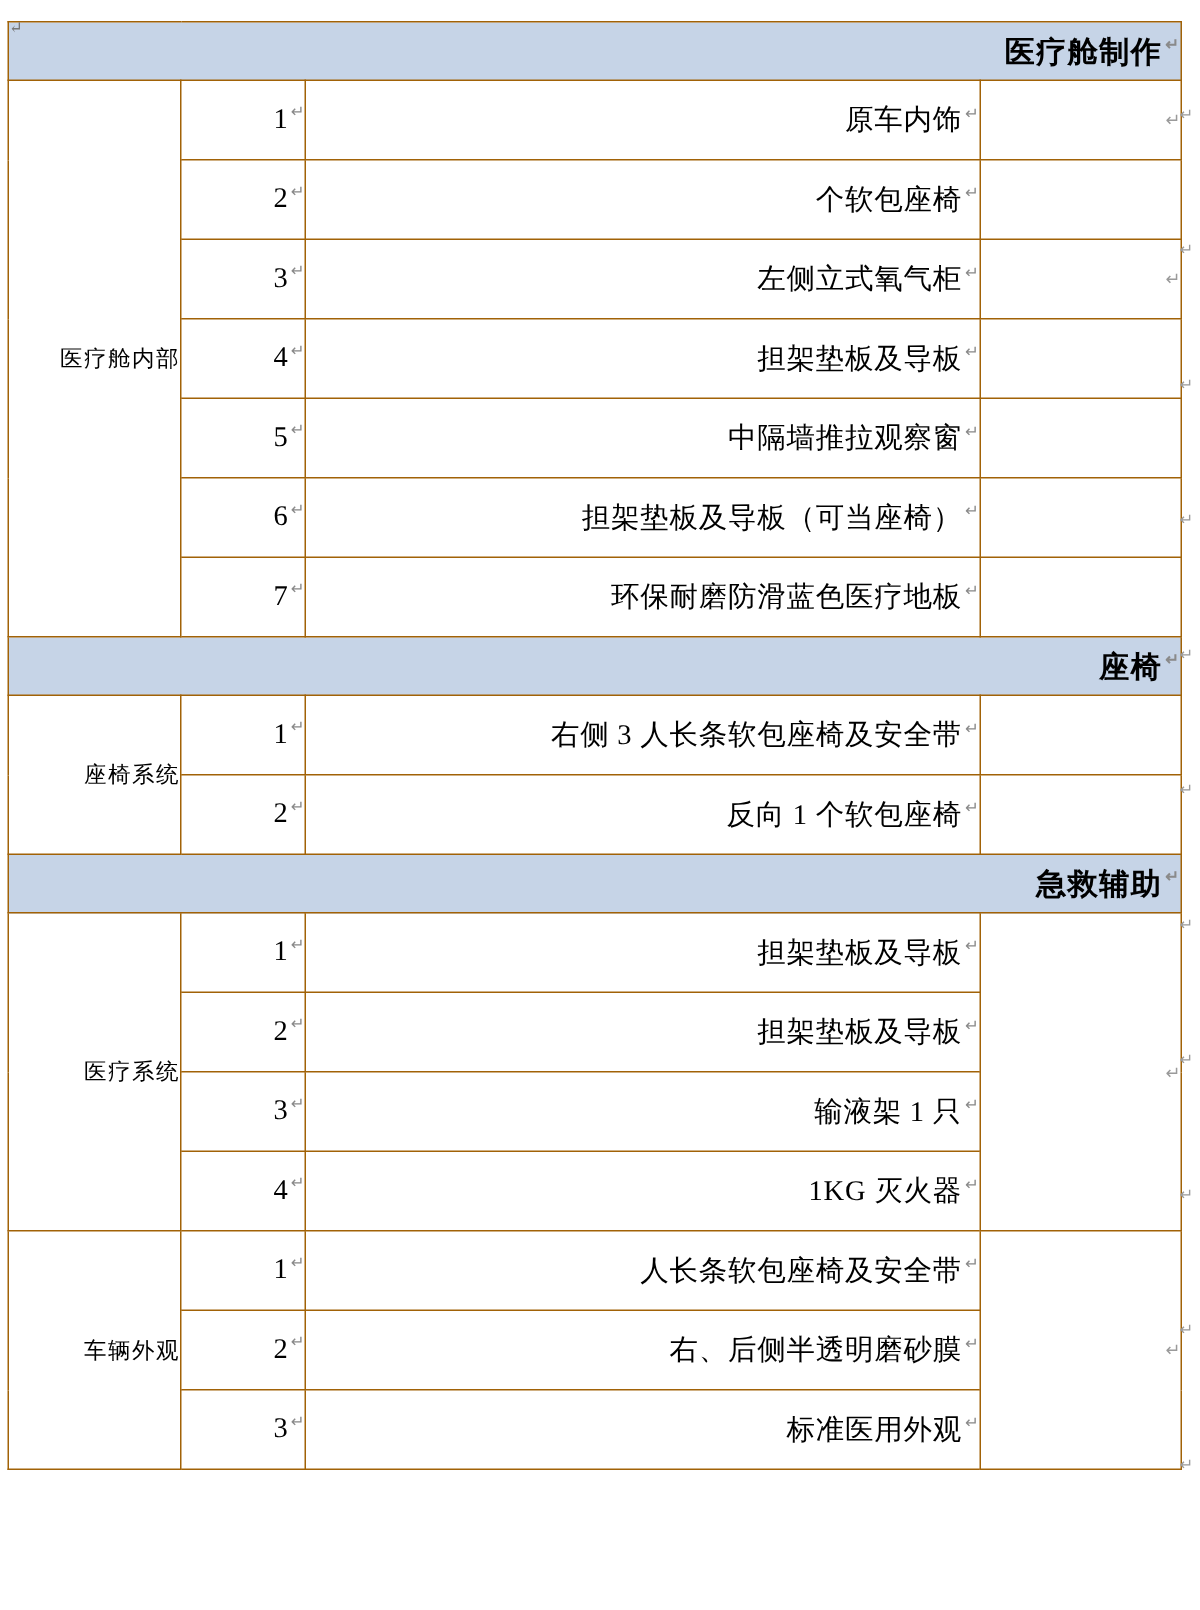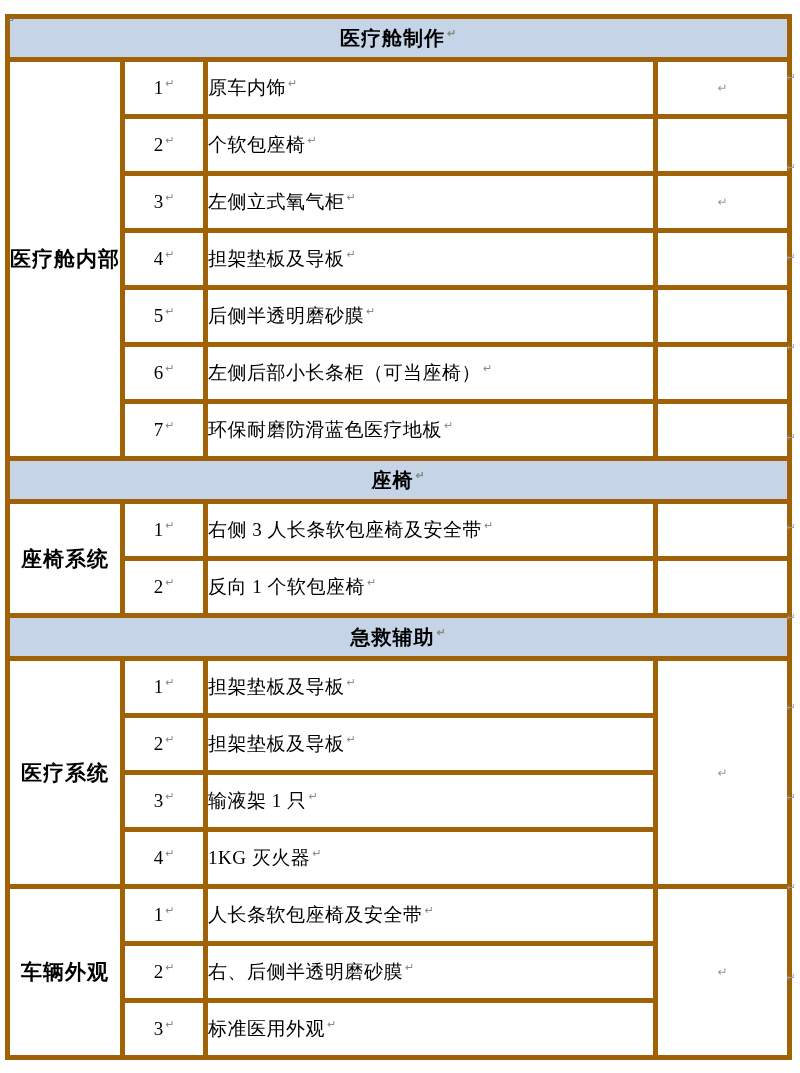--- a/index.html
+++ b/index.html
@@ -31,42 +31,43 @@
     line-height: 10px;
   }
   table.doc {
     border-collapse: collapse;
     width: 782px;
     margin-left: 5px;
     margin-top: 14px;
     table-layout: fixed;
   }
   table.doc td {
-    border: 5px solid #a16207;
+    border: 1px solid #a16207;
     padding: 0;
     vertical-align: middle;
+    text-align: right;
   }
   
   col.c-cat  { width: 115px; }
   col.c-num  { width: 83px; }
   col.c-item { width: 450px; }
   col.c-note { width: 134px; }
 
   .section-head td {
     background: #c6d4e7;
     text-align: center;
     font-size: 20px;
     font-weight: bold;
     height: 38px;
     letter-spacing: 1px;
   }
   .cat-cell {
     text-align: center;
-    font-size: 21px;
-    font-weight: bold;
+    font-size: 15px;
+    font-weight: normal;
     letter-spacing: 1px;
   }
   .num-cell {
     text-align: center;
     font-size: 19px;
     height: 52px;
   }
   .item-cell {
     font-size: 19px;
     padding-left: 12px;
@@ -183,32 +184,32 @@
         </td>
         <td class="note-cell">
           <span class="mark-mid"></span>
         </td>
       </tr>
       <tr>
         <td class="num-cell">
           <span>5</span><span class="mark">↵</span>
         </td>
         <td class="item-cell">
-          <span>后侧半透明磨砂膜</span><span class="mark">↵</span>
+          <span>中隔墙推拉观察窗</span><span class="mark">↵</span>
         </td>
         <td class="note-cell">
           <span class="mark-mid"></span>
         </td>
       </tr>
       <tr>
         <td class="num-cell">
           <span>6</span><span class="mark">↵</span>
         </td>
         <td class="item-cell">
-          <span>左侧后部小长条柜（可当座椅）</span><span class="mark">↵</span>
+          <span>担架垫板及导板（可当座椅）</span><span class="mark">↵</span>
         </td>
         <td class="note-cell">
           <span class="mark-mid"></span>
         </td>
       </tr>
       <tr>
         <td class="num-cell">
           <span>7</span><span class="mark">↵</span>
         </td>
         <td class="item-cell">

